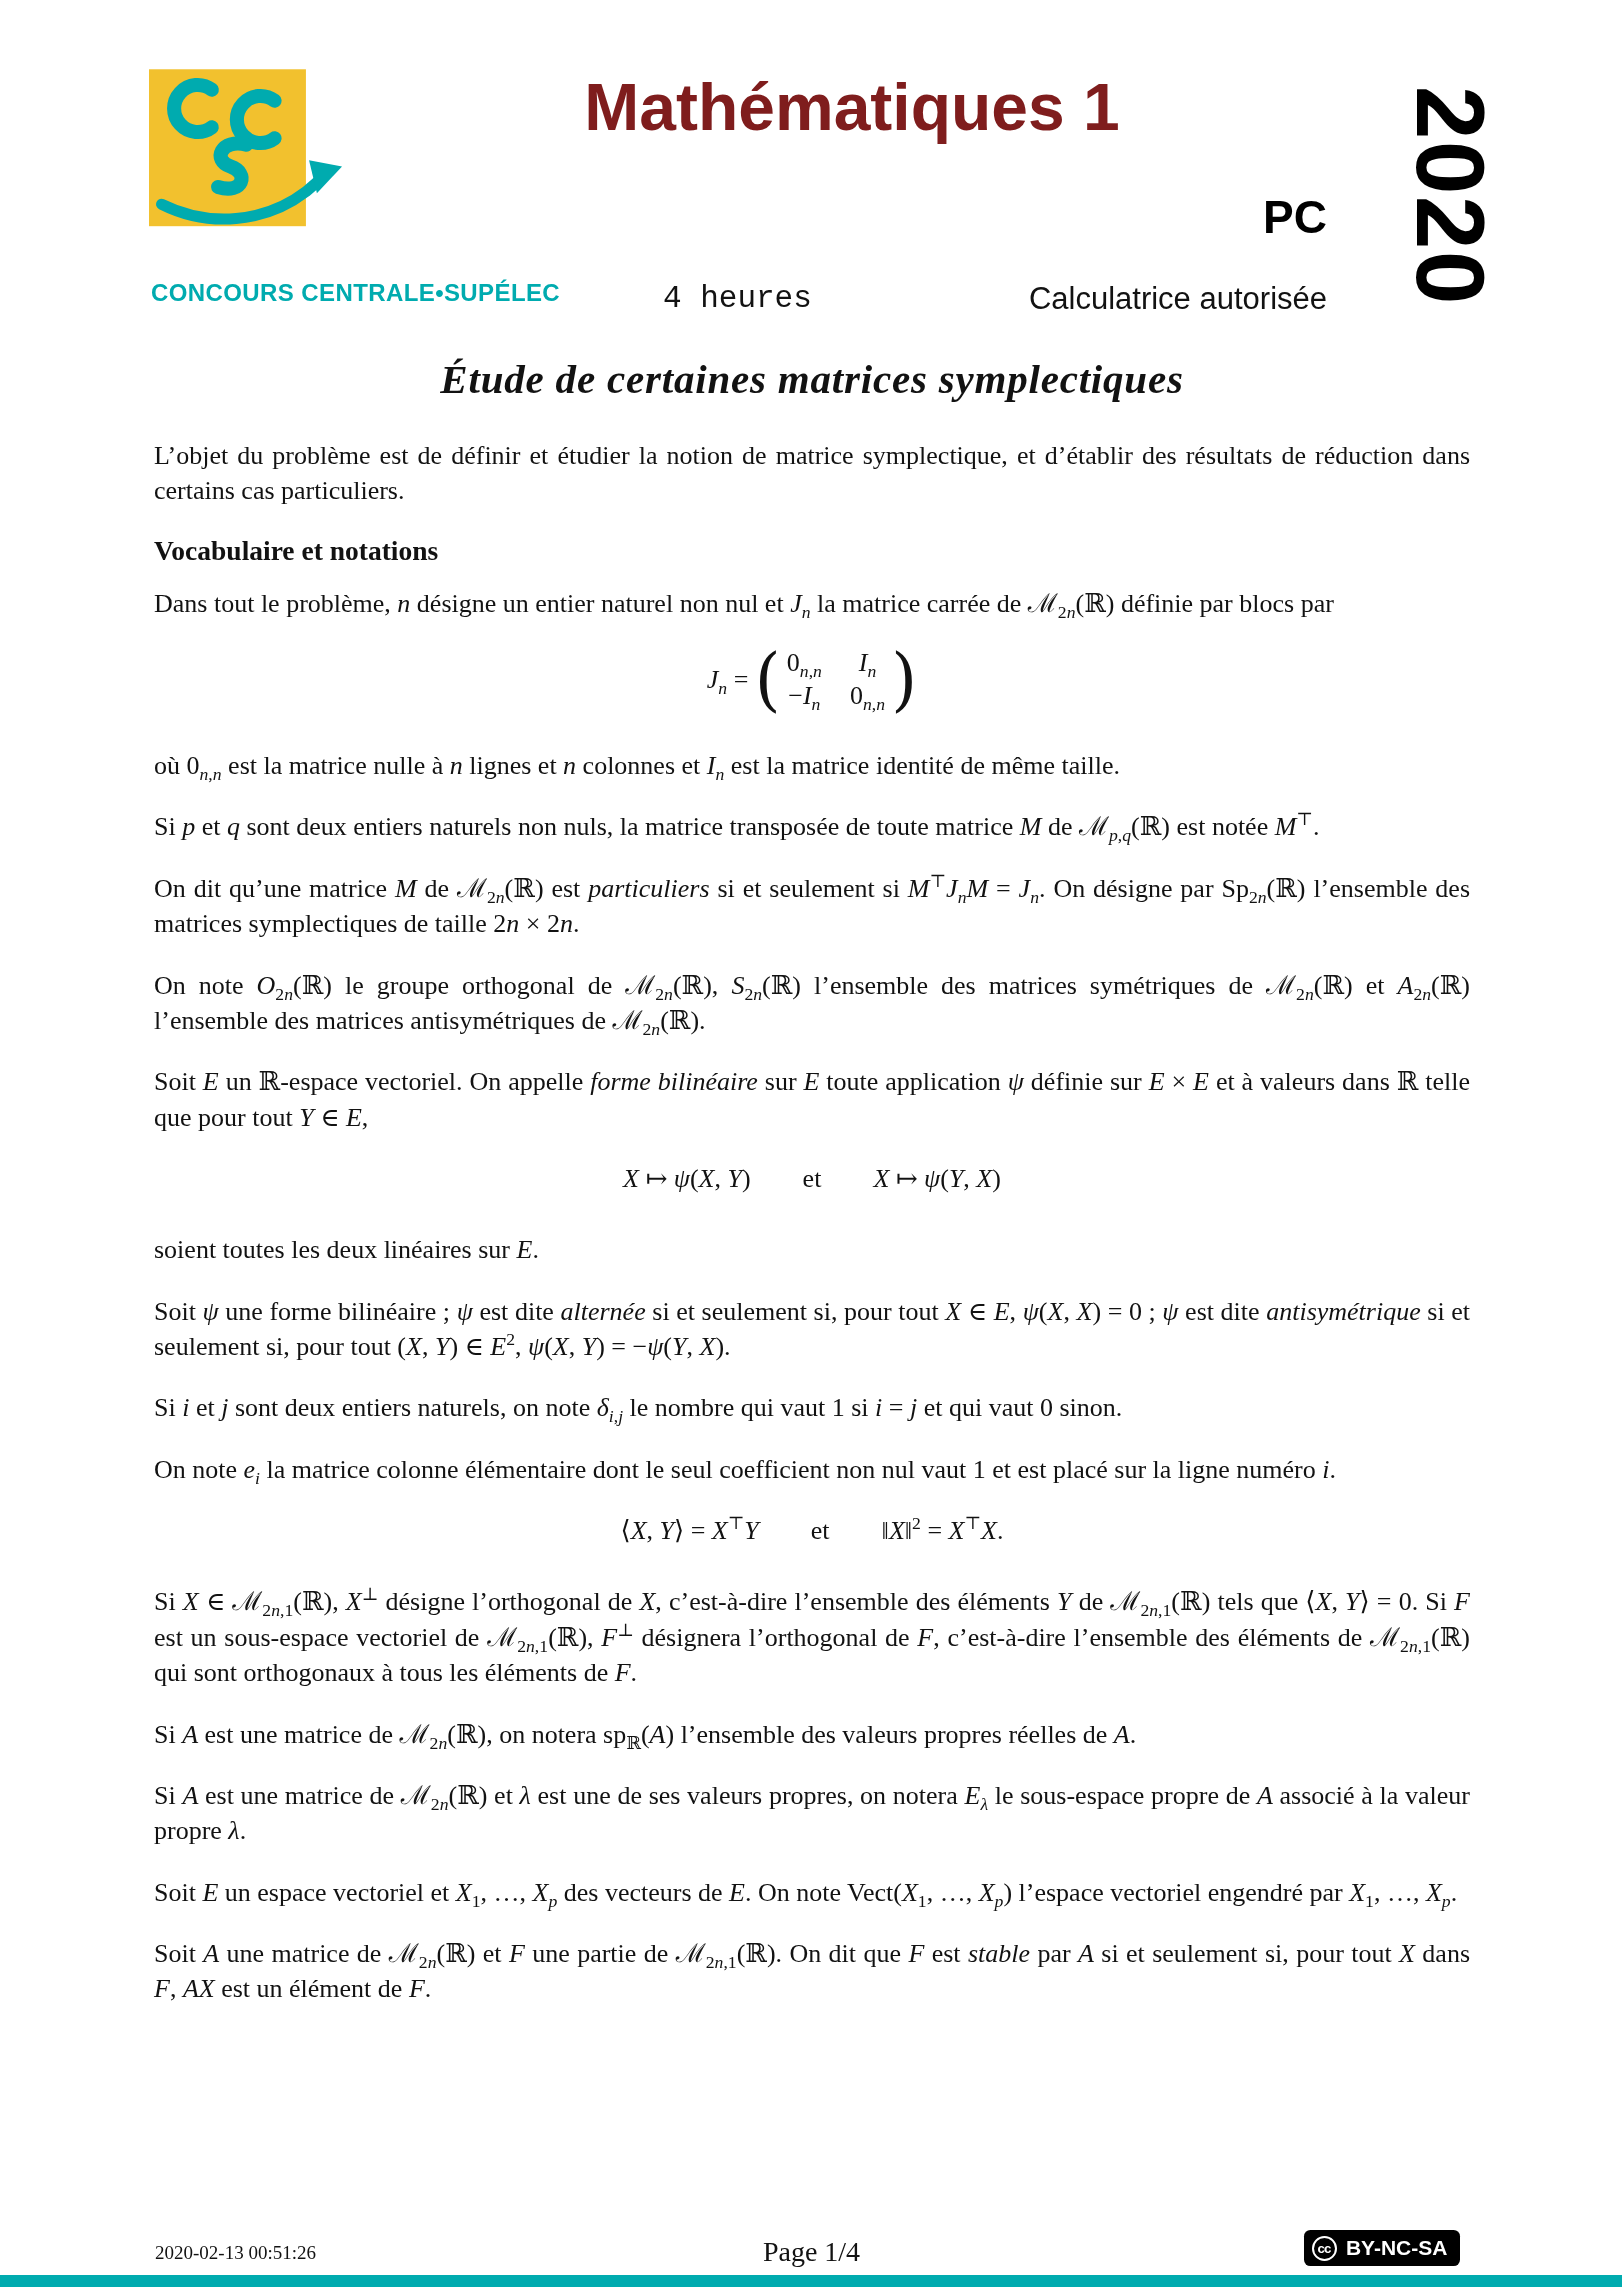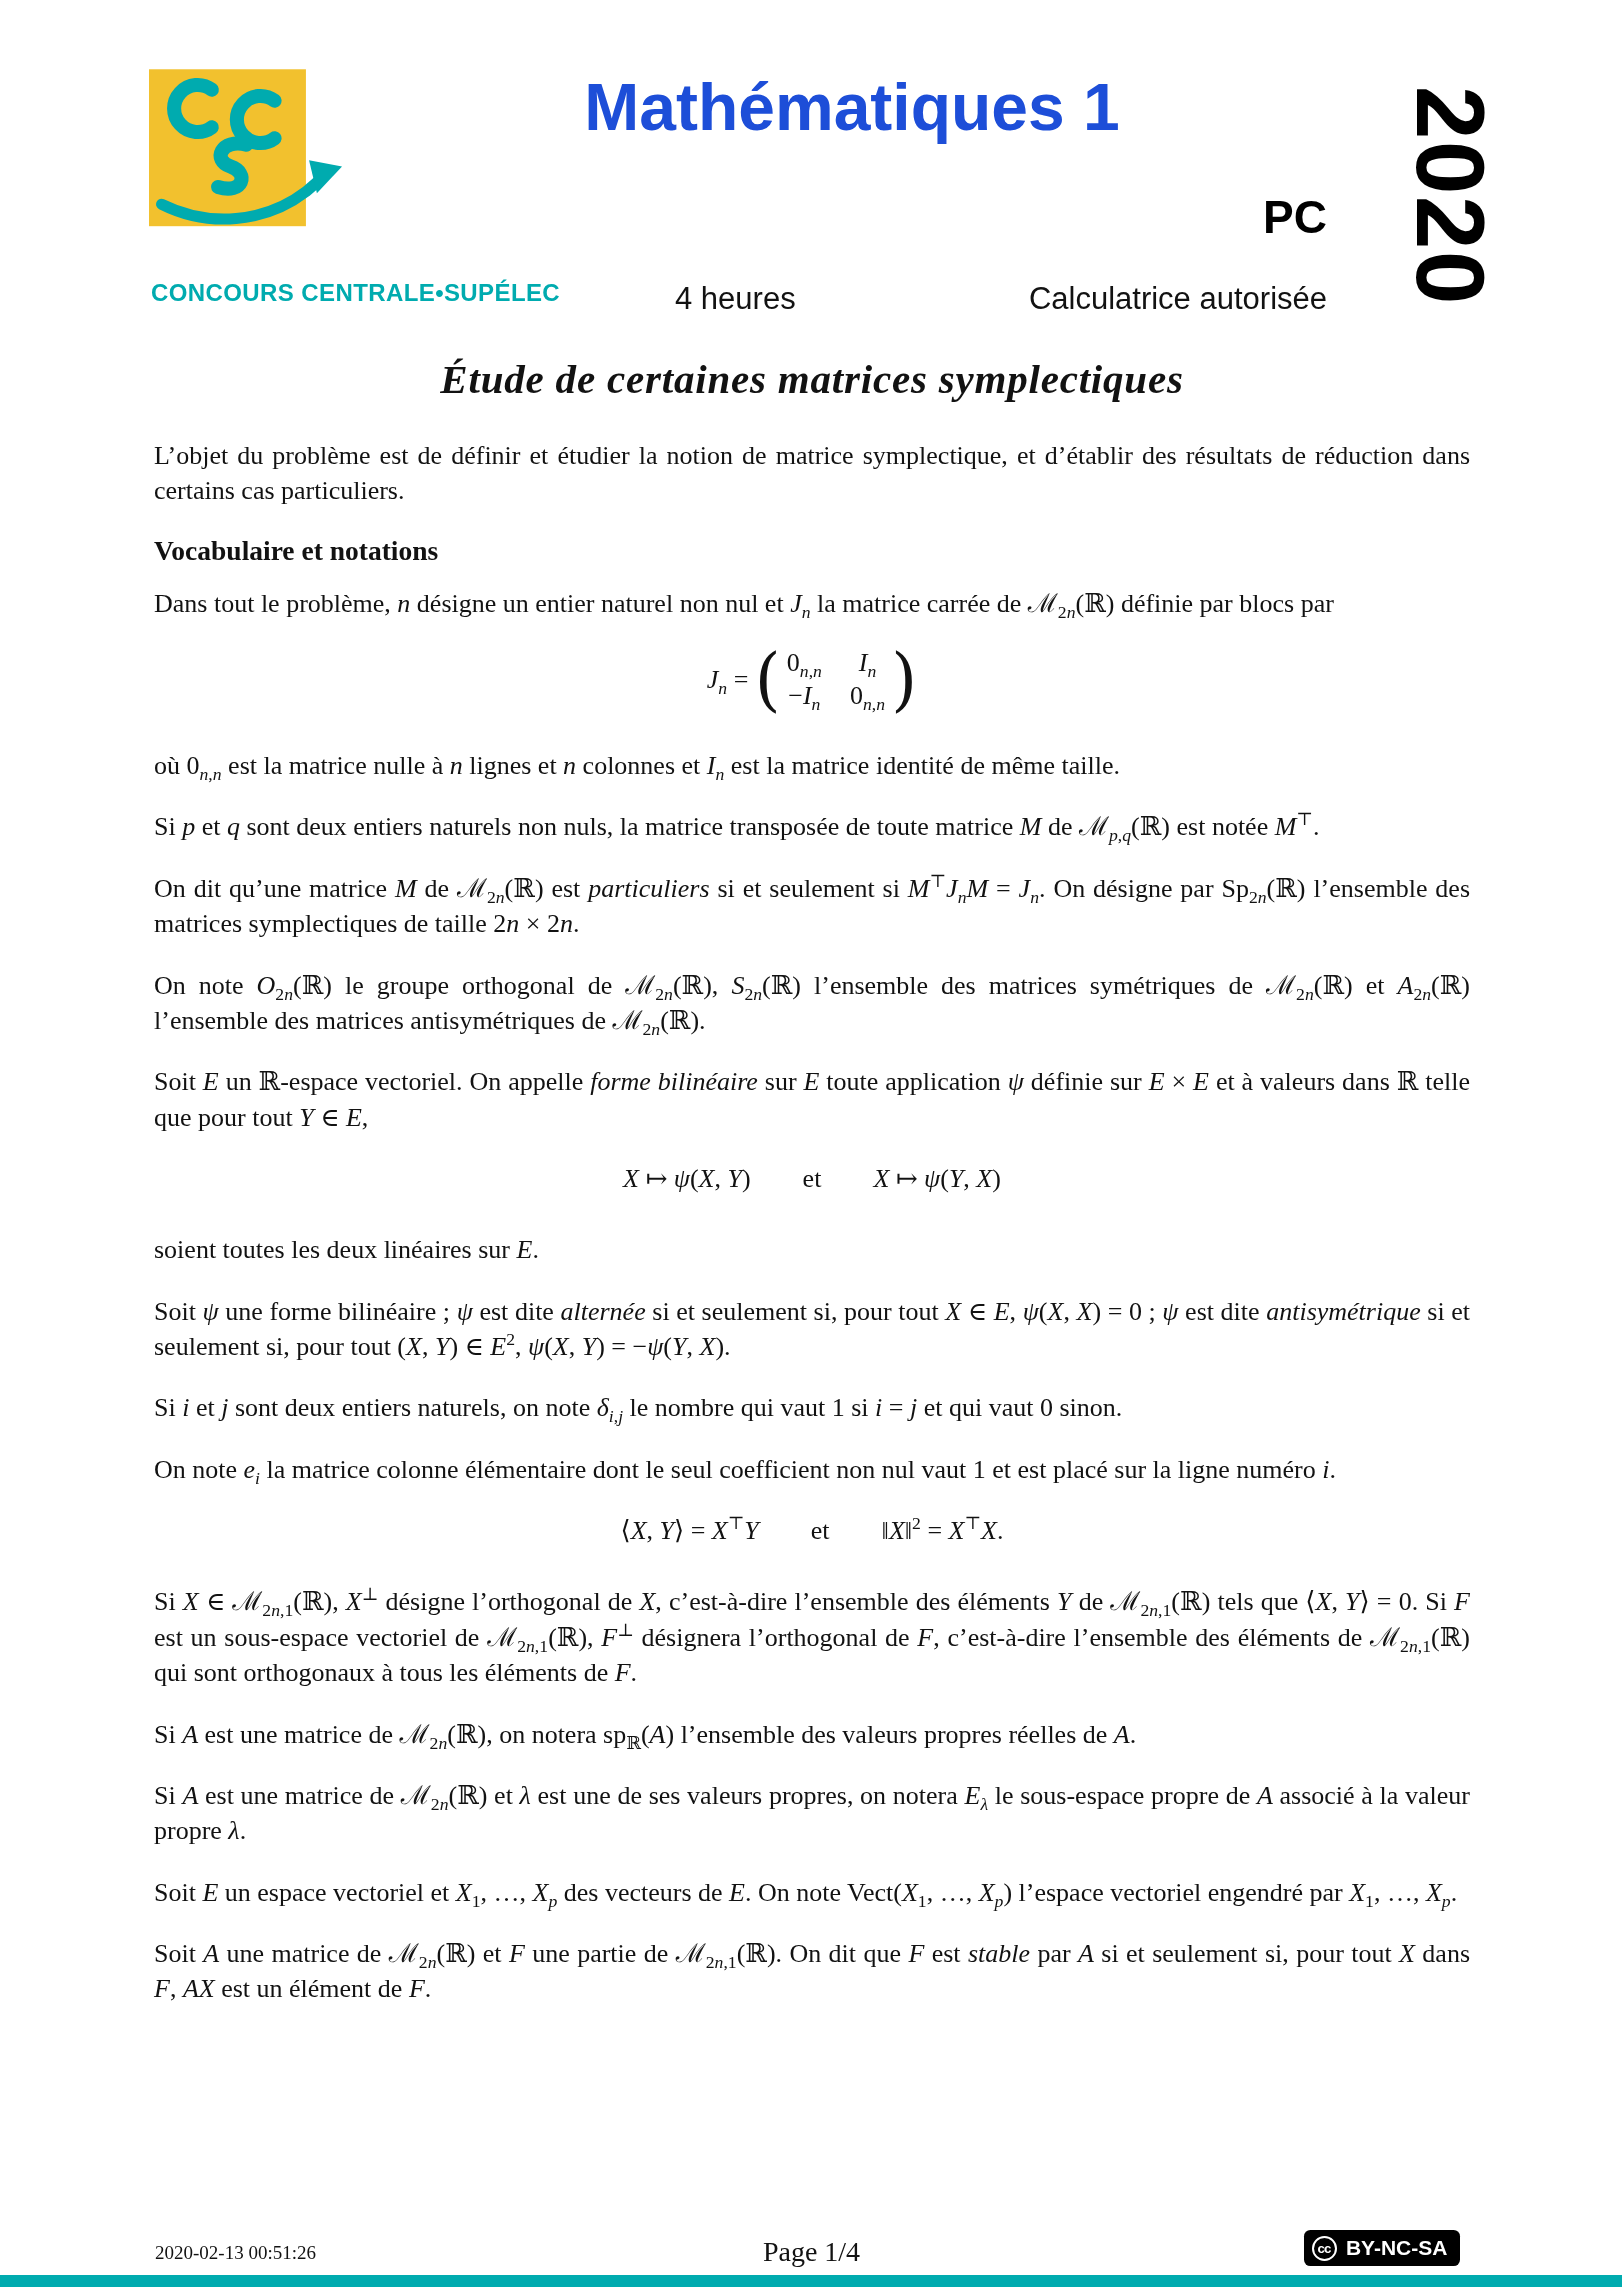--- a/index.html
+++ b/index.html
@@ -14,30 +14,30 @@
   
   .logo-svg { position:absolute; left:149px; top:69px; width:204px; height:192px; }
   .brand {
     position:absolute; left:151px; top:279px; white-space:nowrap;
     font-family:"Liberation Sans","DejaVu Sans",sans-serif;
     font-weight:700; font-size:24px; color:var(--teal); letter-spacing:0.4px;
   }
   .subject-title {
     position:absolute; left:852px; top:69px; transform:translateX(-50%);
     font-family:"Liberation Sans","DejaVu Sans",sans-serif;
-    font-weight:700; font-size:66px; white-space:nowrap; color:#1d4ed8;
+    font-weight:700; font-size:66px; white-space:nowrap; color:#7f1d1d;
   }
   .track {
     position:absolute; right:296px; top:190px;
     font-family:"Liberation Sans","DejaVu Sans",sans-serif;
     font-weight:700; font-size:46px; color:#000;
   }
   .duration {
     position:absolute; left:663px; top:281px;
-    font-family:Liberation Sans, sans-serif; font-size:31px;margin-left:12px;
+    font-family:Liberation Mono, monospace; font-size:31px;
   }
   .calculator {
     position:absolute; right:296px; top:281px;
     font-family:"Liberation Sans","DejaVu Sans",sans-serif; font-size:31px;
   }
   .year {
     position:absolute; left:1327px; top:141px; width:245px; text-align:center;
     transform:rotate(90deg);
     font-family:"Liberation Sans","DejaVu Sans",sans-serif;
     font-weight:700; font-size:96px; letter-spacing:1.6px; color:#000;

